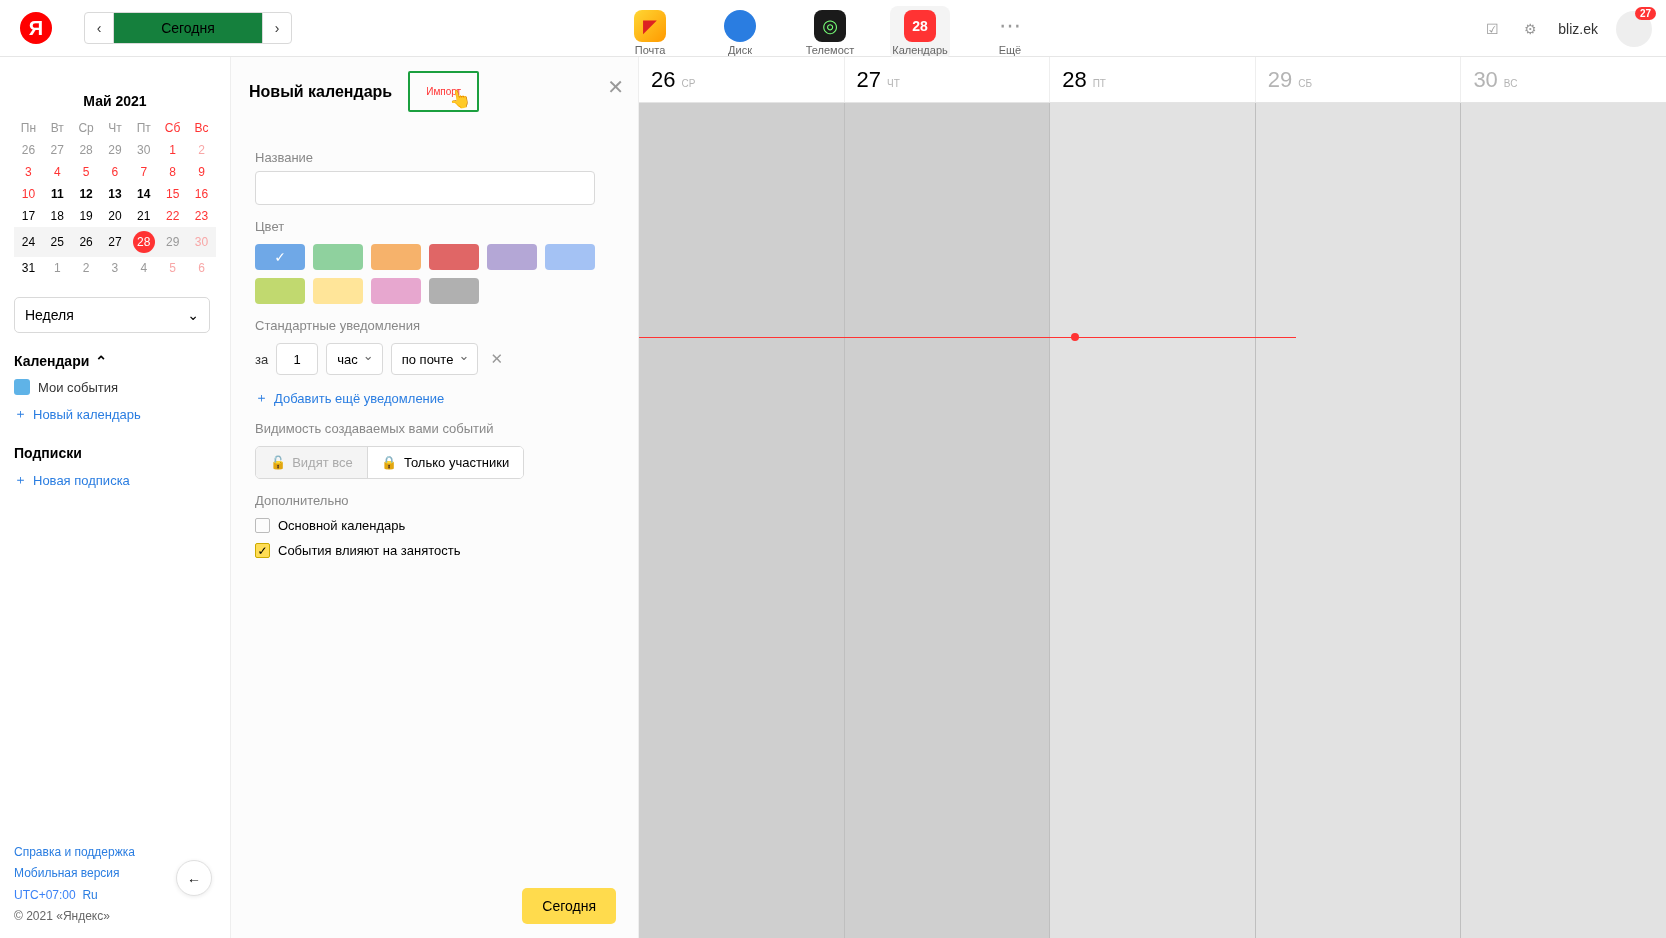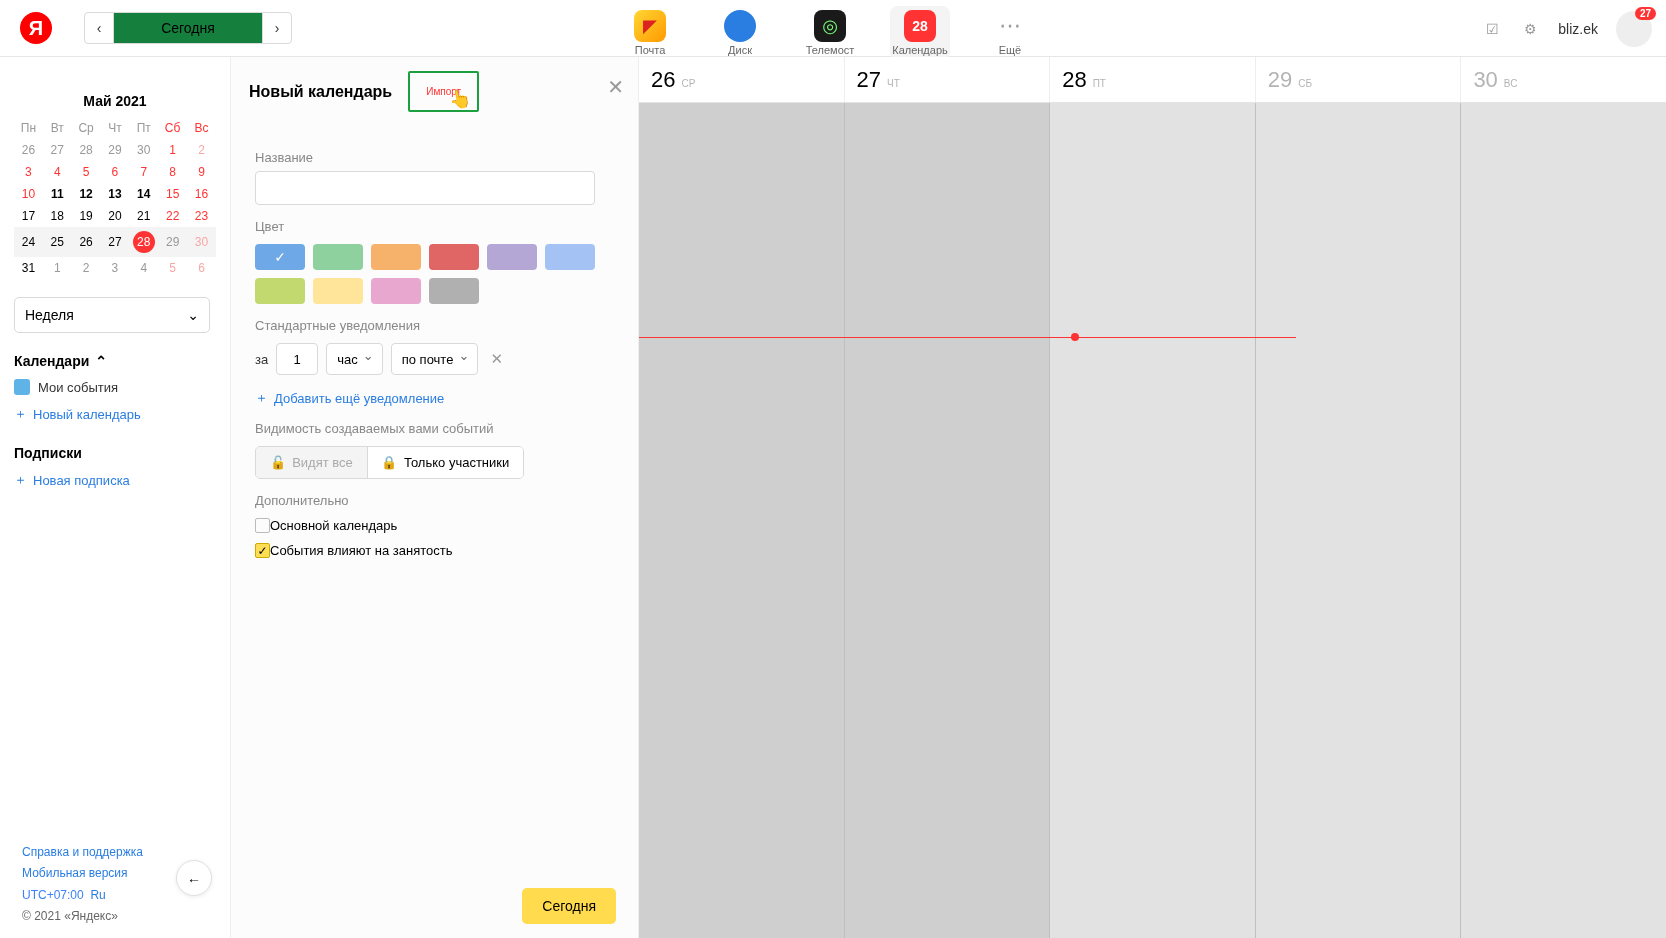--- a/index.html
+++ b/index.html
@@ -36,21 +36,21 @@
 .mini-cal td.today span { background: #ff3333; color: #fff; border-radius: 50%; display: inline-block; width: 22px; height: 22px; line-height: 22px; }
 .mini-cal td.bold { font-weight: bold; }
 .mini-cal tr.cur-week td { background: #f4f4f4; }
 .view-select { margin-top: 18px; width: 196px; height: 36px; border: 1px solid #d9d9d9; border-radius: 5px; padding: 0 10px; display: flex; align-items: center; justify-content: space-between; cursor: pointer; }
 .side-section { margin-top: 20px; font-size: 14px; }
 .side-section-title { font-weight: bold; display: flex; align-items: center; gap: 6px; }
 .cal-item { display: flex; align-items: center; gap: 8px; margin-top: 10px; color: #333; font-size: 13px; }
 .cal-swatch { width: 16px; height: 16px; border-radius: 3px; }
 .add-link { display: flex; align-items: center; gap: 6px; margin-top: 10px; color: #2a7de1; font-size: 13px; cursor: pointer; }
 .subs-title { font-weight: bold; margin-top: 22px; }
-.footer-links { position: absolute; left: 22px; bottom: 10px; font-size: 12px; color: #666; line-height: 1.8; margin-top: 8px; }
+.footer-links { position: absolute; left: 14px; bottom: 10px; font-size: 12px; color: #666; line-height: 1.8; margin-top: 8px; }
 .footer-links a { color: #2a7de1; text-decoration: none; display: block; }
 .collapse-fab { position: absolute; left: 176px; bottom: 42px; width: 36px; height: 36px; border-radius: 50%; background: #fff; border: 1px solid #e0e0e0; display: flex; align-items: center; justify-content: center; box-shadow: 0 1px 4px rgba(0,0,0,.08); cursor: pointer; }
 
 
 .panel { position: absolute; left: 230px; top: 57px; width: 409px; bottom: 0; background: #fcfcfc; border-left: 1px solid #eee; border-right: 1px solid #eee; }
 .panel-header { display: flex; align-items: center; gap: 16px; padding: 14px 18px; }
 .tab-newcal { font-size: 16px; font-weight: bold; color: #000; cursor: pointer; }
 .tab-import { font-size: 10px; color: #ff3333; cursor: pointer; border: 2px solid #1b9f3f; padding: 13px 16px; border-radius: 2px; position: relative; }
 .cursor-hand { position: absolute; left: 218px; top: 32px; font-size: 18px; z-index: 5; pointer-events: none; transform: rotate(-10deg); }
 .panel-close { position: absolute; right: 14px; top: 18px; color: #999; font-size: 20px; cursor: pointer; }
@@ -66,21 +66,21 @@
 .notif-select { height: 32px; border: 1px solid #d9d9d9; border-radius: 4px; background: #fff; padding: 0 24px 0 10px; font-size: 13px; cursor: pointer; position: relative; display: flex; align-items: center; }
 .notif-select::after { content: "⌄"; position: absolute; right: 8px; top: 4px; color: #666; }
 .notif-remove { color: #999; cursor: pointer; font-size: 15px; margin-left: 4px; }
 .add-notif { color: #2a7de1; font-size: 13px; margin-top: 14px; cursor: pointer; display: flex; align-items: center; gap: 6px; }
 .vis-toggle { display: flex; margin-top: 10px; border: 1px solid #d9d9d9; border-radius: 5px; overflow: hidden; width: fit-content; }
 .vis-opt { padding: 8px 14px; font-size: 13px; display: flex; align-items: center; gap: 6px; cursor: pointer; }
 .vis-opt.disabled { background: #f4f4f4; color: #aaa; }
 .vis-opt.active { background: #fff; }
 .vis-opt + .vis-opt { border-left: 1px solid #d9d9d9; }
 .lock-icon { color: #1b9f3f; font-size: 13px; }
-.chk-row { display: flex; align-items: center; margin-top: 10px; font-size: 13px; }
+.chk-row { display: flex; align-items: center; gap: 8px; margin-top: 10px; font-size: 13px; }
 .chk { width: 15px; height: 15px; border: 1px solid #bbb; border-radius: 2px; display: flex; align-items: center; justify-content: center; font-size: 12px; }
 .chk.checked { background: #ffdd55; border-color: #ccaa00; }
 .panel-footer { position: absolute; bottom: 14px; right: 22px; }
 .create-btn { background: #ffdb4d; border: none; border-radius: 5px; padding: 10px 20px; font-size: 14px; cursor: pointer; }
 
 
 .grid { position: absolute; left: 639px; top: 57px; right: 0; bottom: 0; display: flex; background: #cfcfcf; }
 .daycol { flex: 1; border-left: 1px solid #bfbfbf; position: relative; background: #cfcfcf; }
 .daycol:first-child { border-left: none; }
 .daycol.today { background: #e2e2e2; position: relative; }

